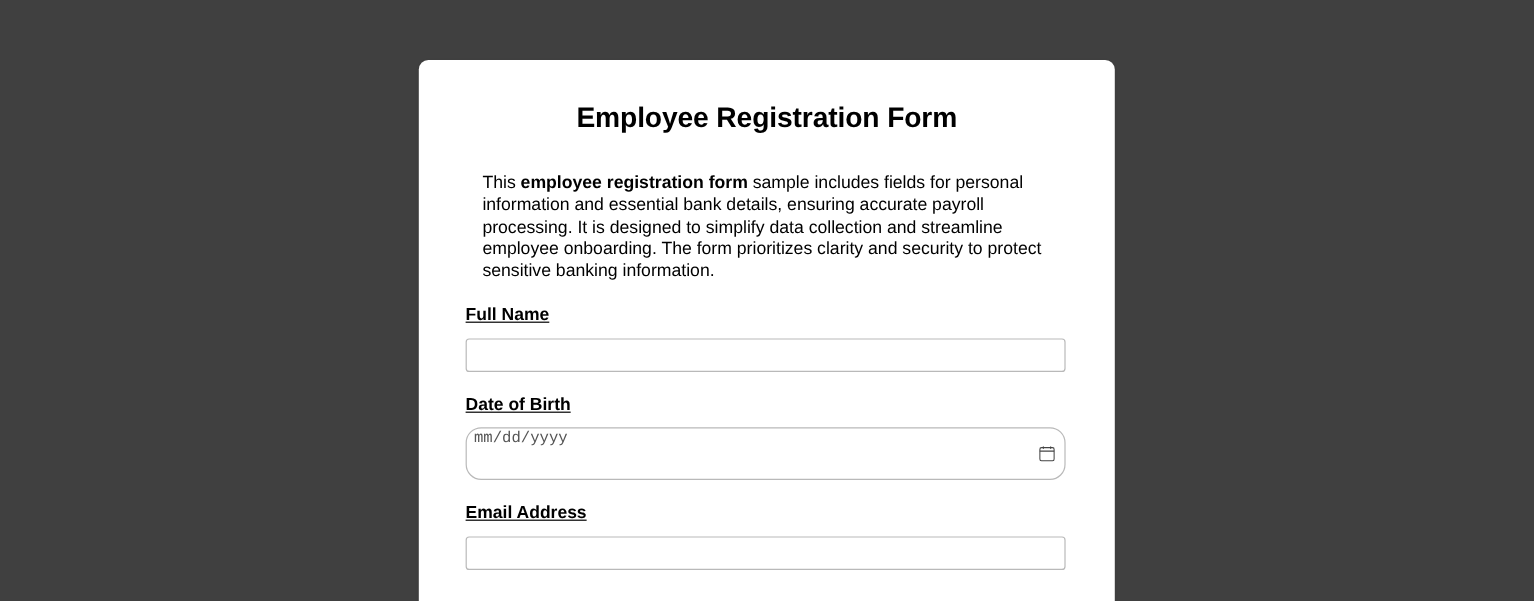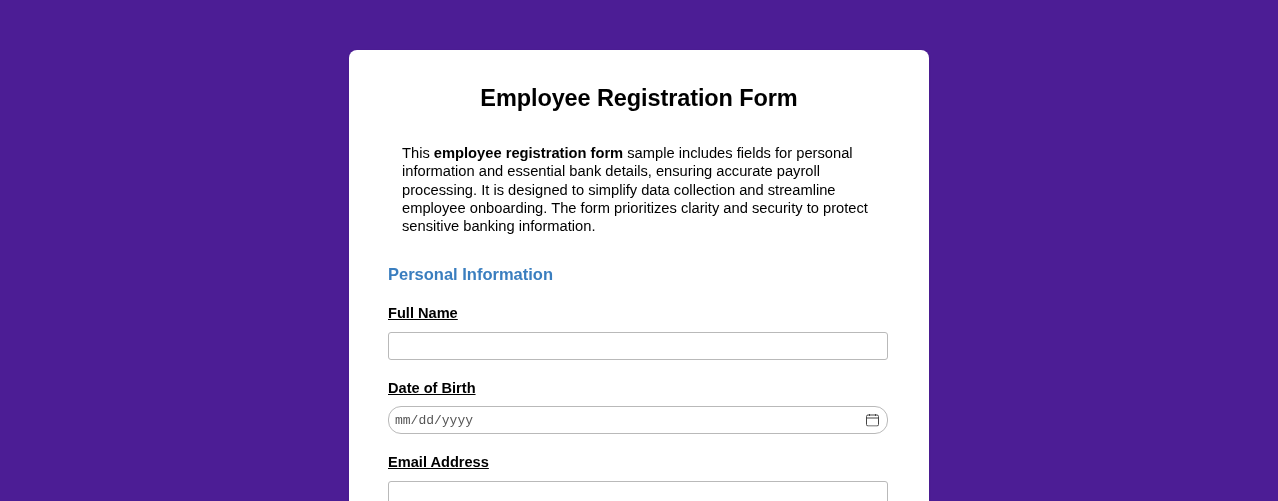--- a/index.html
+++ b/index.html
@@ -9,21 +9,21 @@
     height: 501px;
     overflow: hidden;
     background: #f6f6f6;
     font-family: "Liberation Sans", sans-serif;
   }
 
   .page {
     position: relative;
     width: 1278px;
     height: 501px;
-    background: #4c1d95;
+    background: #404040;
   }
 
   .card {
     position: absolute;
     left: 349px;
     top: 50px;
     width: 580px;
     min-height: 451px;
     background: #ffffff;
     border-radius: 8px 8px 0 0;
@@ -93,26 +93,26 @@
     font-size: 13.5px;
     color: #000000;
     padding: 2px 6px;
     outline: none;
   }
 
   .date-input {
     position: relative;
     box-sizing: border-box;
     width: 500px;
-    height: 28px;
+    height: 44px;
     border: 1px solid #b9b9b9;
     border-radius: 13px;
     background: #ffffff;
     display: flex;
-    align-items: center;
+    align-items: flex-start;
     padding: 0 6px;
   }
 
   .date-placeholder {
     font-family: "Liberation Mono", monospace;
     font-size: 13px;
     color: #555555;
     letter-spacing: 0px;
     user-select: none;
   }
@@ -139,21 +139,20 @@
 <body>
 
 <div class="page">
 
   <div class="card">
 
     <h1 class="form-title">Employee Registration Form</h1>
 
     <p class="intro"><span>This </span><b>employee registration form</b><span> sample includes fields for personal information and essential bank details, ensuring accurate payroll processing. It is designed to simplify data collection and streamline employee onboarding. The form prioritizes clarity and security to protect sensitive banking information.</span></p>
 
-    <h2 class="section-heading">Personal Information</h2>
 
     <div class="field field-fullname">
       <label class="field-label">Full Name</label>
       <input class="text-input" type="text" placeholder="" style="">
     </div>
 
     <div class="field field-dob">
       <label class="field-label">Date of Birth</label>
       <div class="date-input">
         <span class="date-placeholder">mm/dd/yyyy</span>

